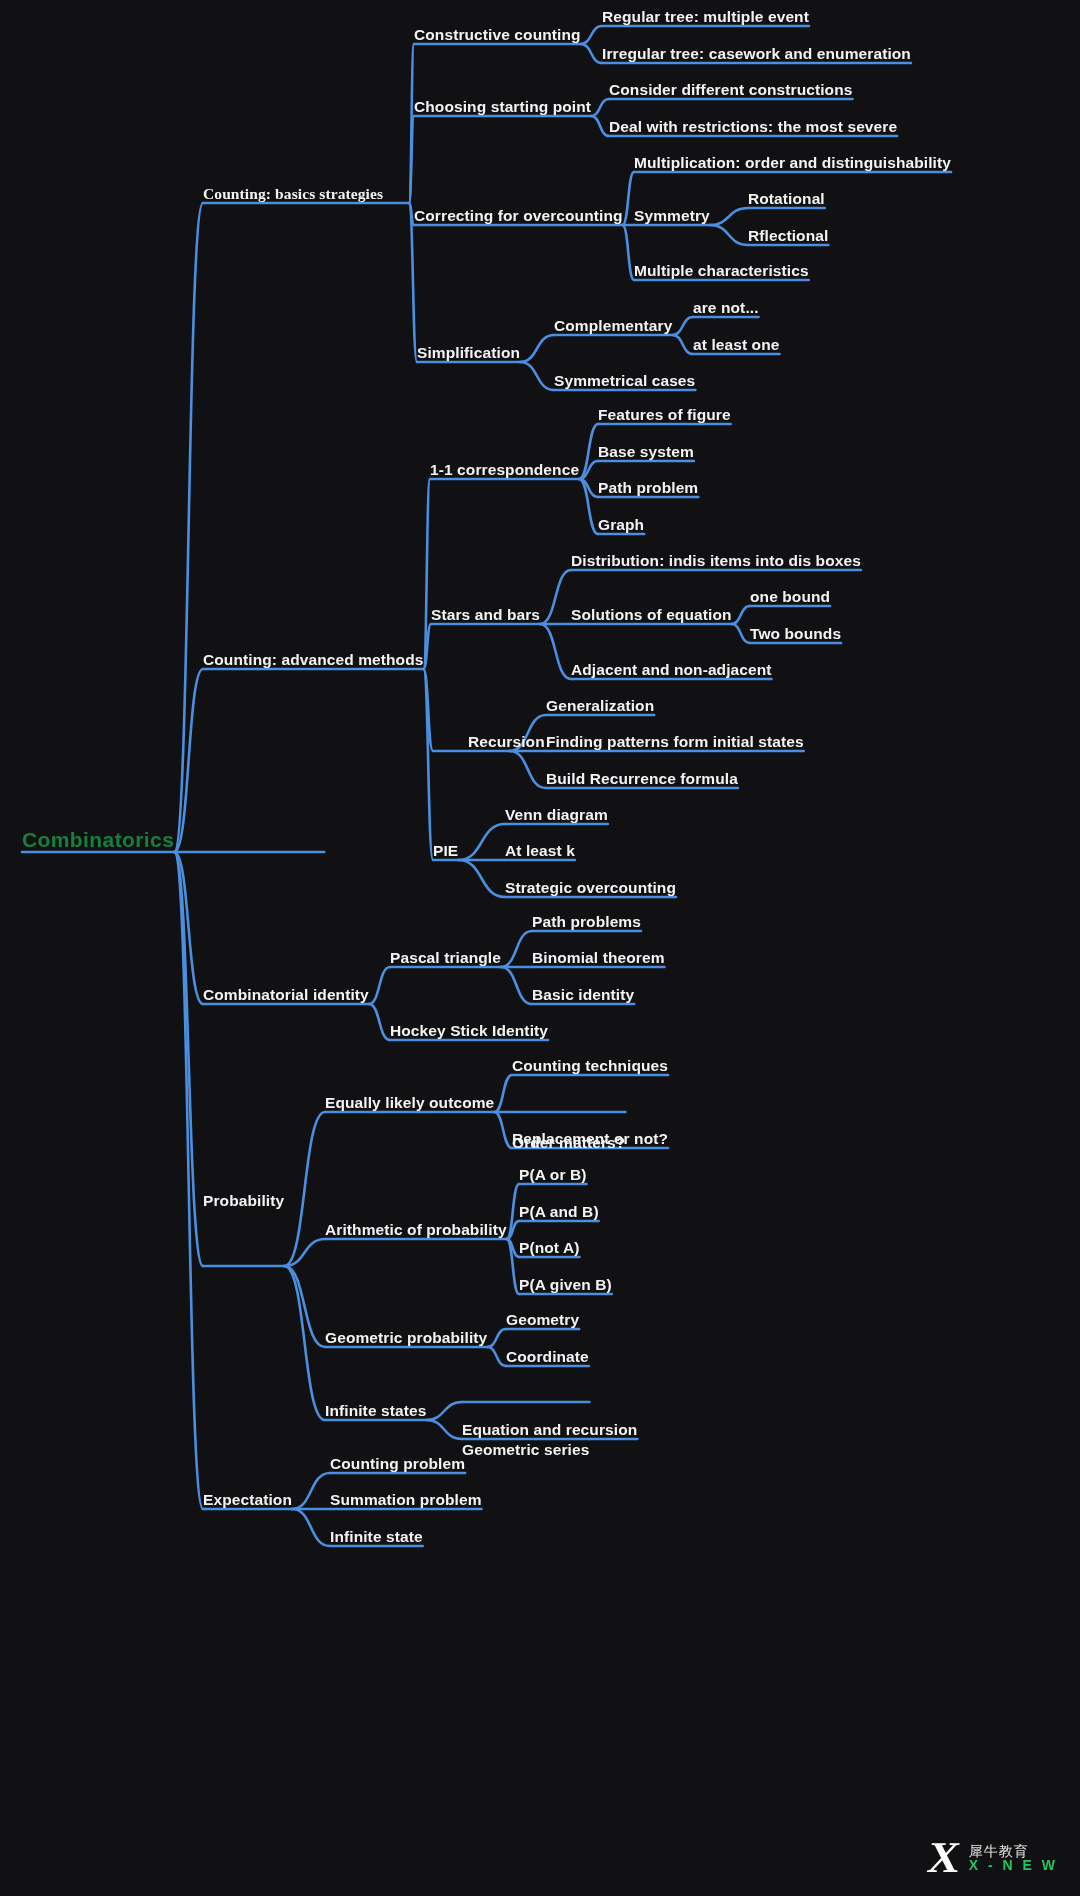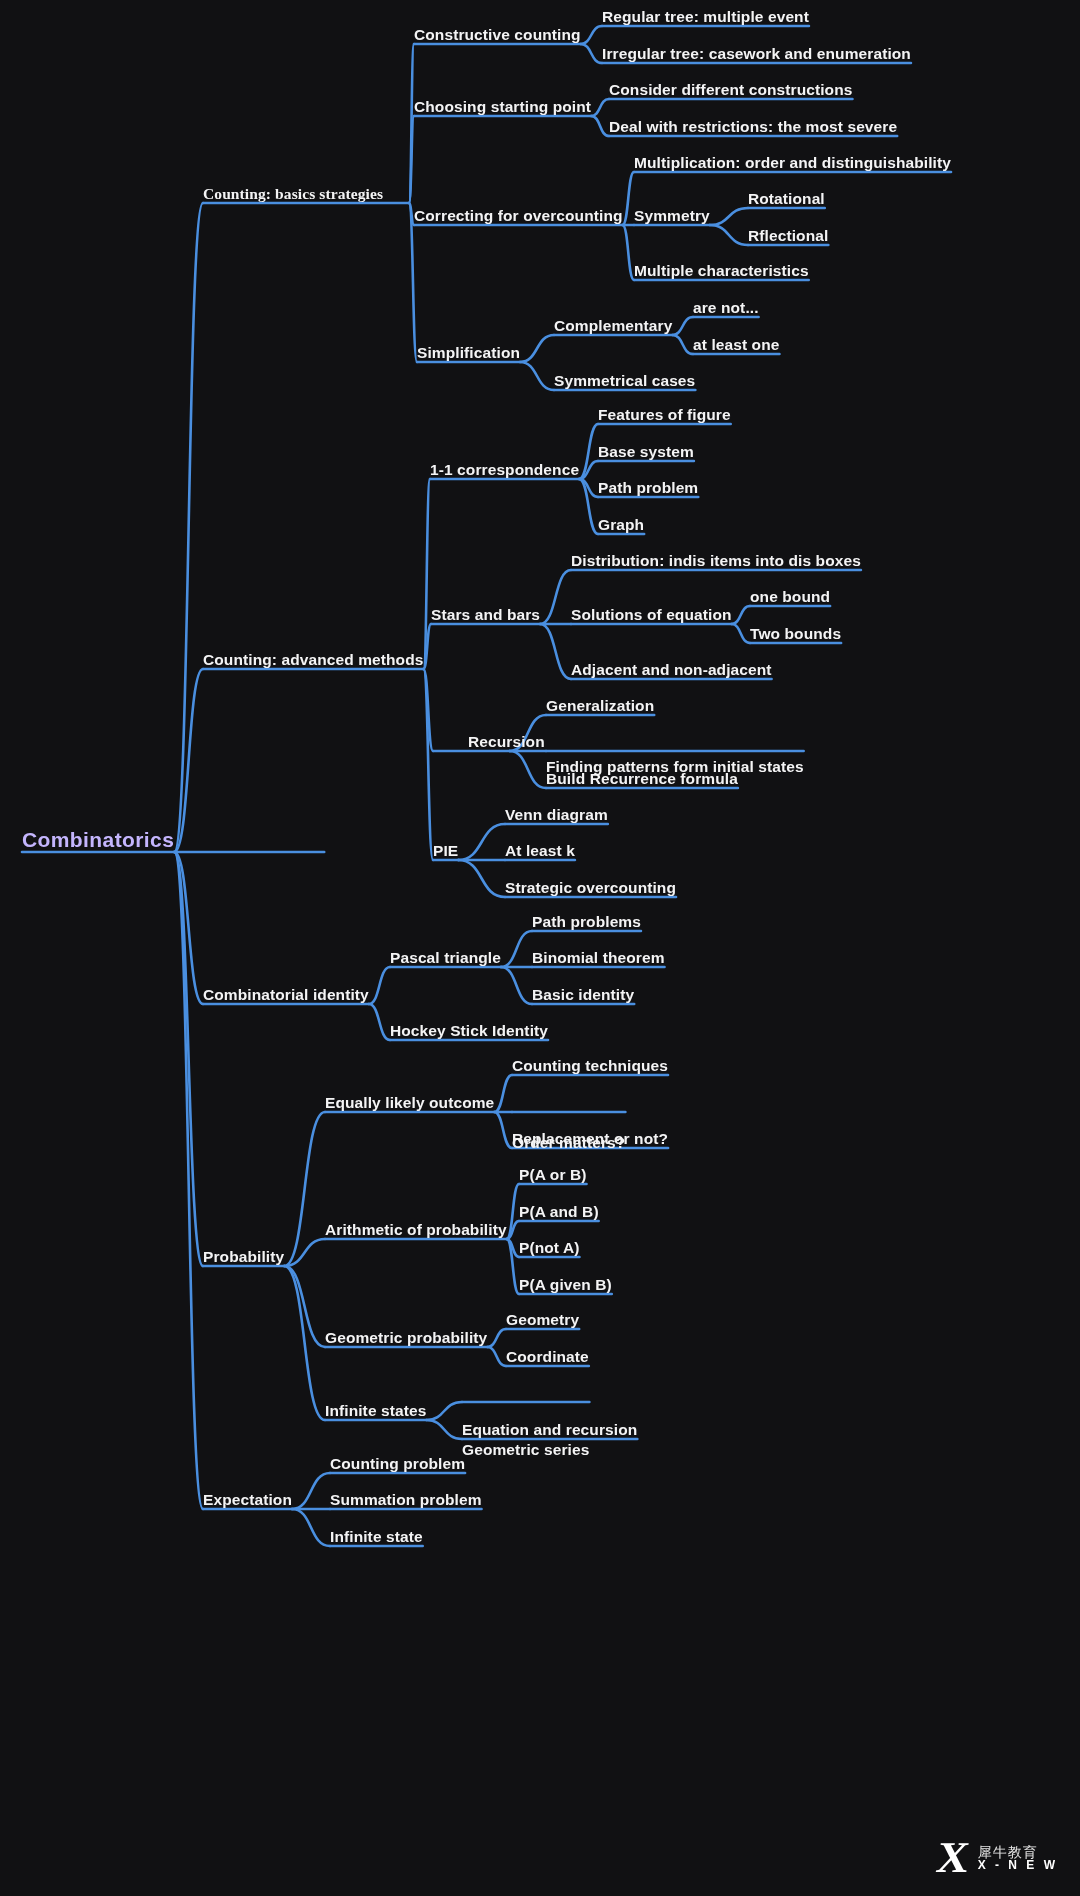--- a/index.html
+++ b/index.html
@@ -12,38 +12,38 @@
   .label{
     position:absolute;
     color:#f4f4f5;
     white-space:nowrap;
     font-weight:bold;
     letter-spacing:.1px;
     line-height:1;
     transform:translateY(-100%);
     pointer-events:auto;
   }
-  .lv0{font-size:21px;font-weight:bold;color:#c4b5fd;letter-spacing:.4px;}
+  .lv0{font-size:21px;font-weight:bold;color:#15803d;letter-spacing:.4px;}
   .lv1{font-size:15.5px;}
   .lv2{font-size:15.5px;}
   .lv3{font-size:15.5px;}
   svg{position:absolute;left:0;top:0;}
   .link{fill:none;stroke:#4a8fe0;stroke-width:2.6;stroke-linecap:round;}
   #watermark{
     position:absolute;right:22px;bottom:18px;
     display:flex;align-items:center;gap:9px;
   }
   #watermark .wm-x{
     font-size:44px;font-weight:bold;color:#ffffff;
     font-family:"Liberation Serif", serif;line-height:.9;
     transform:skewX(-8deg);
   }
   #watermark .wm-txt{display:flex;flex-direction:column;line-height:1.05;}
   #watermark .wm-cn{font-size:14px;font-weight:normal;color:#e5e5e5;letter-spacing:1px;}
-  #watermark .wm-en{font-size:12px;font-weight:bold;color:#ffffff;letter-spacing:3px;}
+  #watermark .wm-en{font-size:14px;font-weight:bold;color:#22c55e;letter-spacing:3px;}
 </style>
 </head>
 <body>
 
 <div id="mindmap">
 
   <svg id="links" width="1080" height="1896">
     <g id="links-g">
         <path d="M22 852 L324.234375 852" class="link" stroke="#4a8fe0"></path>
         <path d="M203 203 L408.96875 203" class="link" stroke="#4a8fe0"></path>
@@ -205,35 +205,35 @@
   <div class="label lv3" style="left:598px;top:495px;">Path problem</div>
   <div class="label lv3" style="left:598px;top:532px;">Graph</div>
   <div class="label lv2" style="left:431px;top:622px;">Stars and bars</div>
   <div class="label lv3" style="left:571px;top:568px;">Distribution: indis items into dis boxes</div>
   <div class="label lv3" style="left:571px;top:622px;">Solutions of equation</div>
   <div class="label lv3" style="left:750px;top:604px;">one bound</div>
   <div class="label lv3" style="left:750px;top:641px;">Two bounds</div>
   <div class="label lv3" style="left:571px;top:677px;">Adjacent and non-adjacent</div>
   <div class="label lv2" style="left:452px;top:749px;padding-left:16px;">Recursion</div>
   <div class="label lv3" style="left:546px;top:713px;">Generalization</div>
-  <div class="label lv3" style="left:546px;top:749px;margin-top:25px;">Finding patterns form initial states</div>
+  <div class="label lv3" style="left:546px;top:749px;">Finding patterns form initial states</div>
   <div class="label lv3" style="left:546px;top:786px;">Build Recurrence formula</div>
   <div class="label lv2" style="left:433px;top:858px;">PIE</div>
   <div class="label lv3" style="left:505px;top:822px;">Venn diagram</div>
   <div class="label lv3" style="left:505px;top:858px;">At least k</div>
   <div class="label lv3" style="left:505px;top:895px;">Strategic overcounting</div>
 
   <div class="label lv1" style="left:203px;top:1002px;">Combinatorial identity</div>
   <div class="label lv2" style="left:390px;top:965px;">Pascal triangle</div>
   <div class="label lv3" style="left:532px;top:929px;">Path problems</div>
   <div class="label lv3" style="left:532px;top:965px;">Binomial theorem</div>
   <div class="label lv3" style="left:532px;top:1002px;">Basic identity</div>
   <div class="label lv2" style="left:390px;top:1038px;">Hockey Stick Identity</div>
 
-  <div class="label lv1" style="left:203px;top:1264px;text-align:right;">Probability</div>
+  <div class="label lv1" style="left:203px;top:1208px;text-align:right;">Probability</div>
   <div class="label lv2" style="left:325px;top:1110px;">Equally likely outcome</div>
   <div class="label lv3" style="left:512px;top:1073px;">Counting techniques</div>
   <div class="label lv3" style="left:512px;top:1110px;margin-top:40px;">Order matters?</div>
   <div class="label lv3" style="left:512px;top:1146px;">Replacement or not?</div>
   <div class="label lv2" style="left:325px;top:1237px;">Arithmetic of probability</div>
   <div class="label lv3" style="left:519px;top:1182px;">P(A or B)</div>
   <div class="label lv3" style="left:519px;top:1219px;">P(A and B)</div>
   <div class="label lv3" style="left:519px;top:1255px;">P(not A)</div>
   <div class="label lv3" style="left:519px;top:1292px;">P(A given B)</div>
   <div class="label lv2" style="left:325px;top:1345px;">Geometric probability</div>

